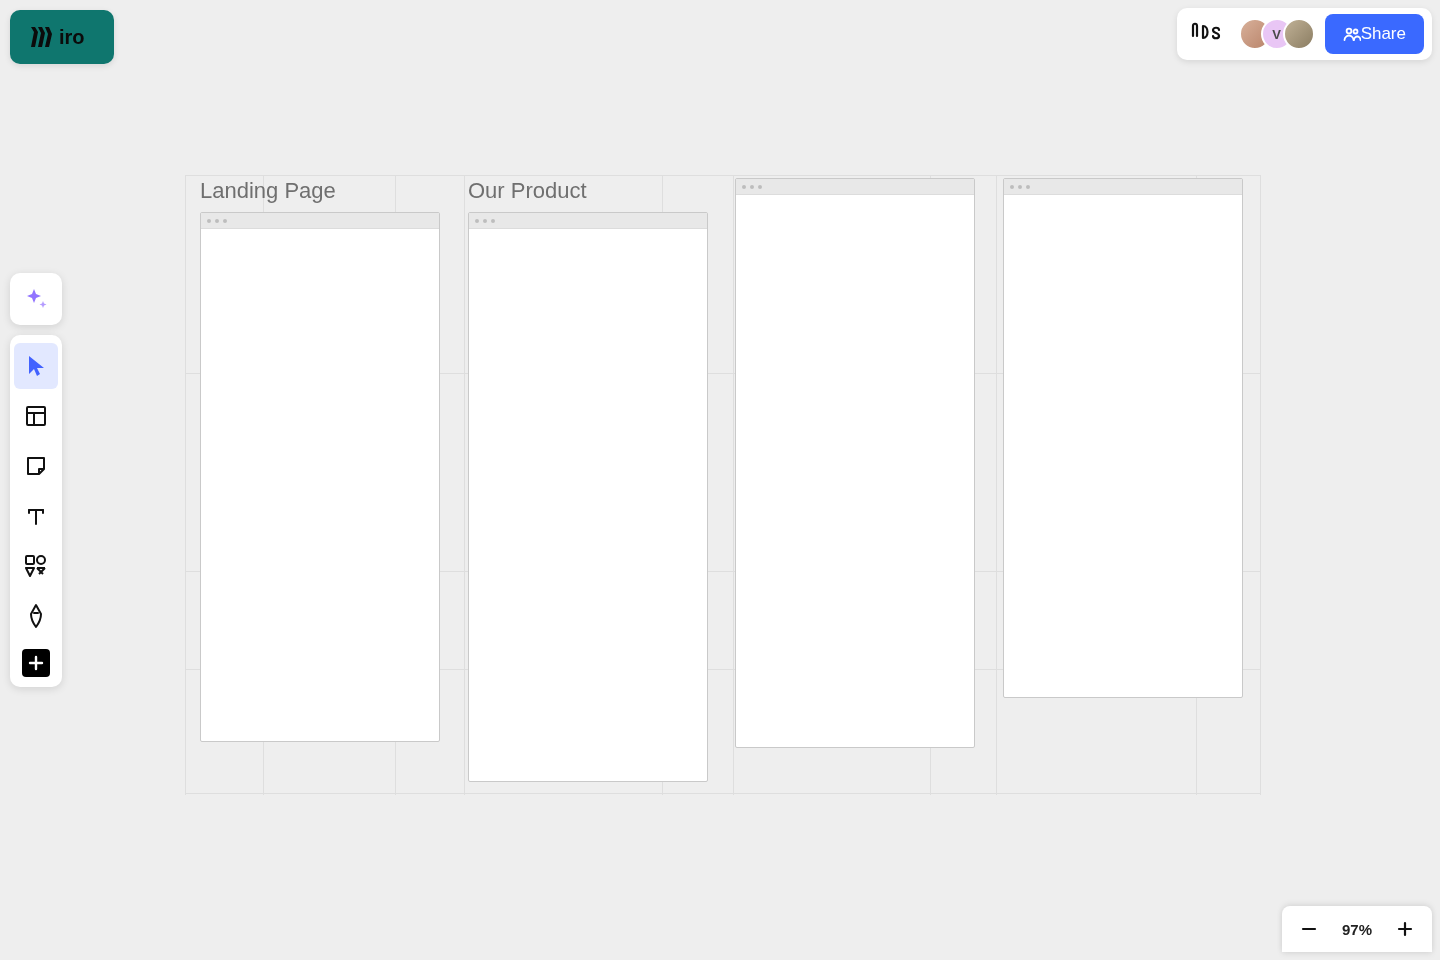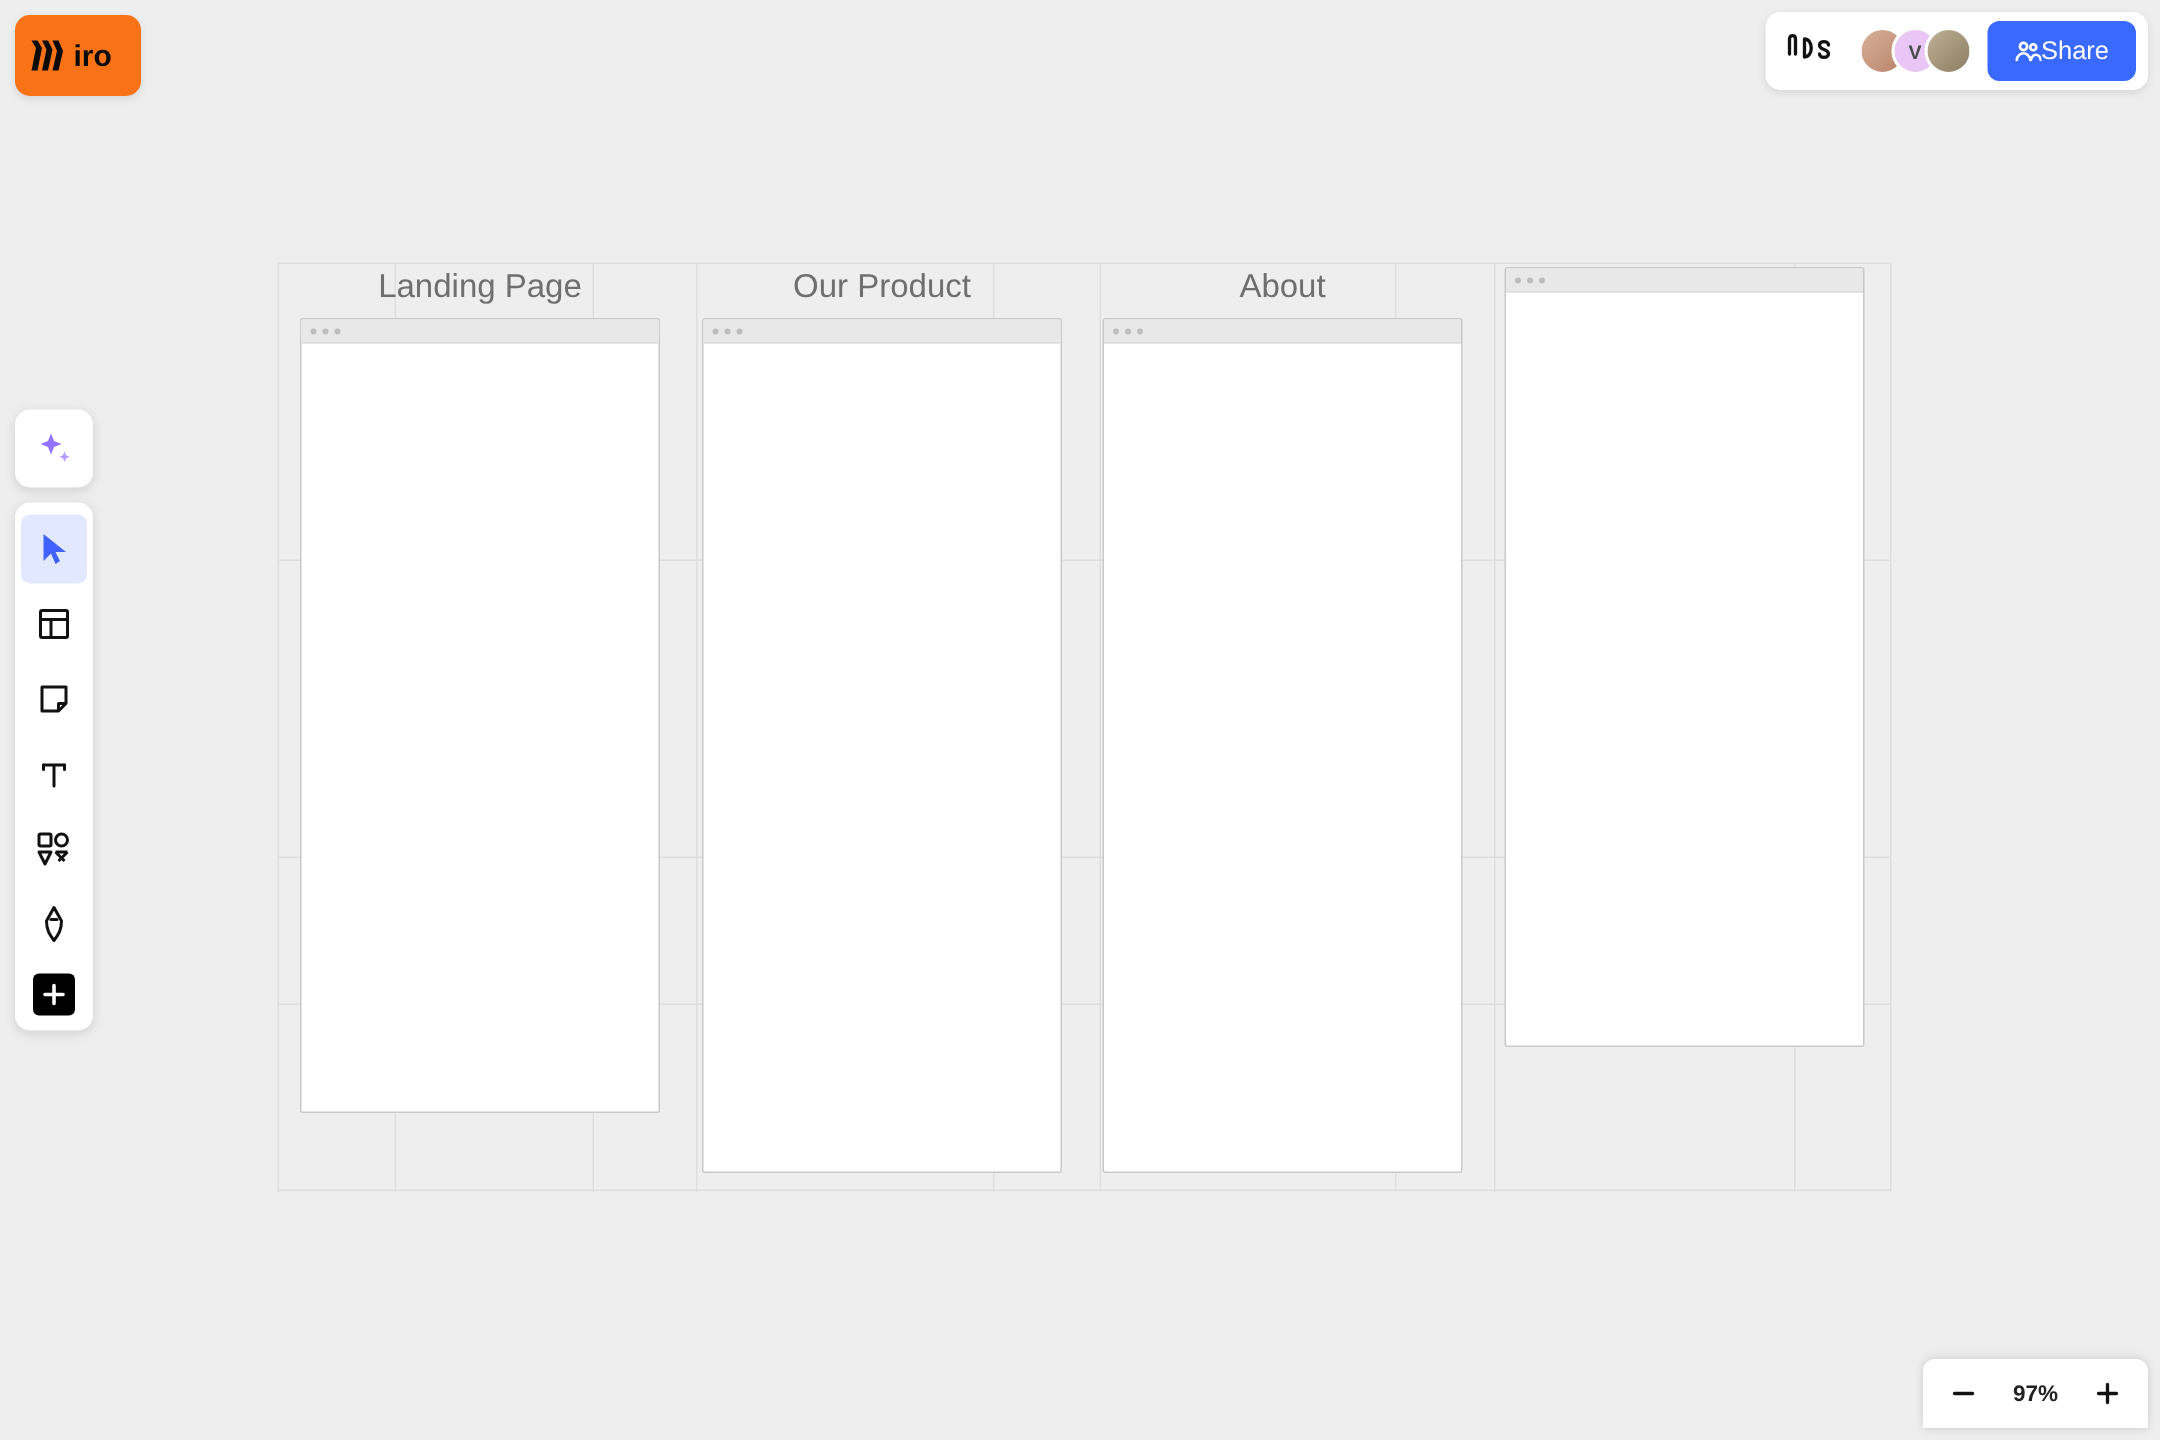--- a/index.html
+++ b/index.html
@@ -8,23 +8,23 @@
     background: #eeeeee;
     font-family: -apple-system, BlinkMacSystemFont, "Segoe UI", Helvetica, Arial, sans-serif;
     position: relative;
   }
 
   
   .logo-pill {
     position: absolute;
     top: 10px;
     left: 10px;
-    width: 84px;
+    width: 104px;
     height: 54px;
-    background: #f97316;
+    background: #0f766e;
     border-radius: 10px;
     box-shadow: 0 2px 6px rgba(0,0,0,0.1);
     display: flex;
     align-items: center;
     justify-content: center;
   }
   .logo-pill svg { display:block; }
 
   
   .top-right {
@@ -151,21 +151,20 @@
 
   
   .frame-group {
     position:absolute;
   }
   .frame-label {
     font-size: 22px;
     color: #6f6f6f;
     margin-bottom: 8px;
     font-weight: 400;
-    text-align: center;
   }
   .frame-box {
     background:#fff;
     border:1px solid #c9c9c9;
     border-radius:2px;
   }
   .frame-header {
     height: 16px;
     background:#e8e8e8;
     border-bottom:1px solid #dcdcdc;
@@ -346,21 +345,20 @@
       <div class="frame-label">Our Product</div>
       <div class="frame-box" style="width: 240px; height: 570px;">
         <div class="frame-header">
           <div class="frame-dot"></div>
           <div class="frame-dot"></div>
           <div class="frame-dot"></div>
         </div>
       </div>
     </div>
     <div class="frame-group" style="left: 735px; top: 178px;">
-      <div class="frame-label">About</div>
       <div class="frame-box" style="width: 240px; height: 570px;">
         <div class="frame-header">
           <div class="frame-dot"></div>
           <div class="frame-dot"></div>
           <div class="frame-dot"></div>
         </div>
       </div>
     </div>
     <div class="frame-group" style="left: 1003px; top: 178px;">
       <div class="frame-box" style="width: 240px; height: 520px;">

